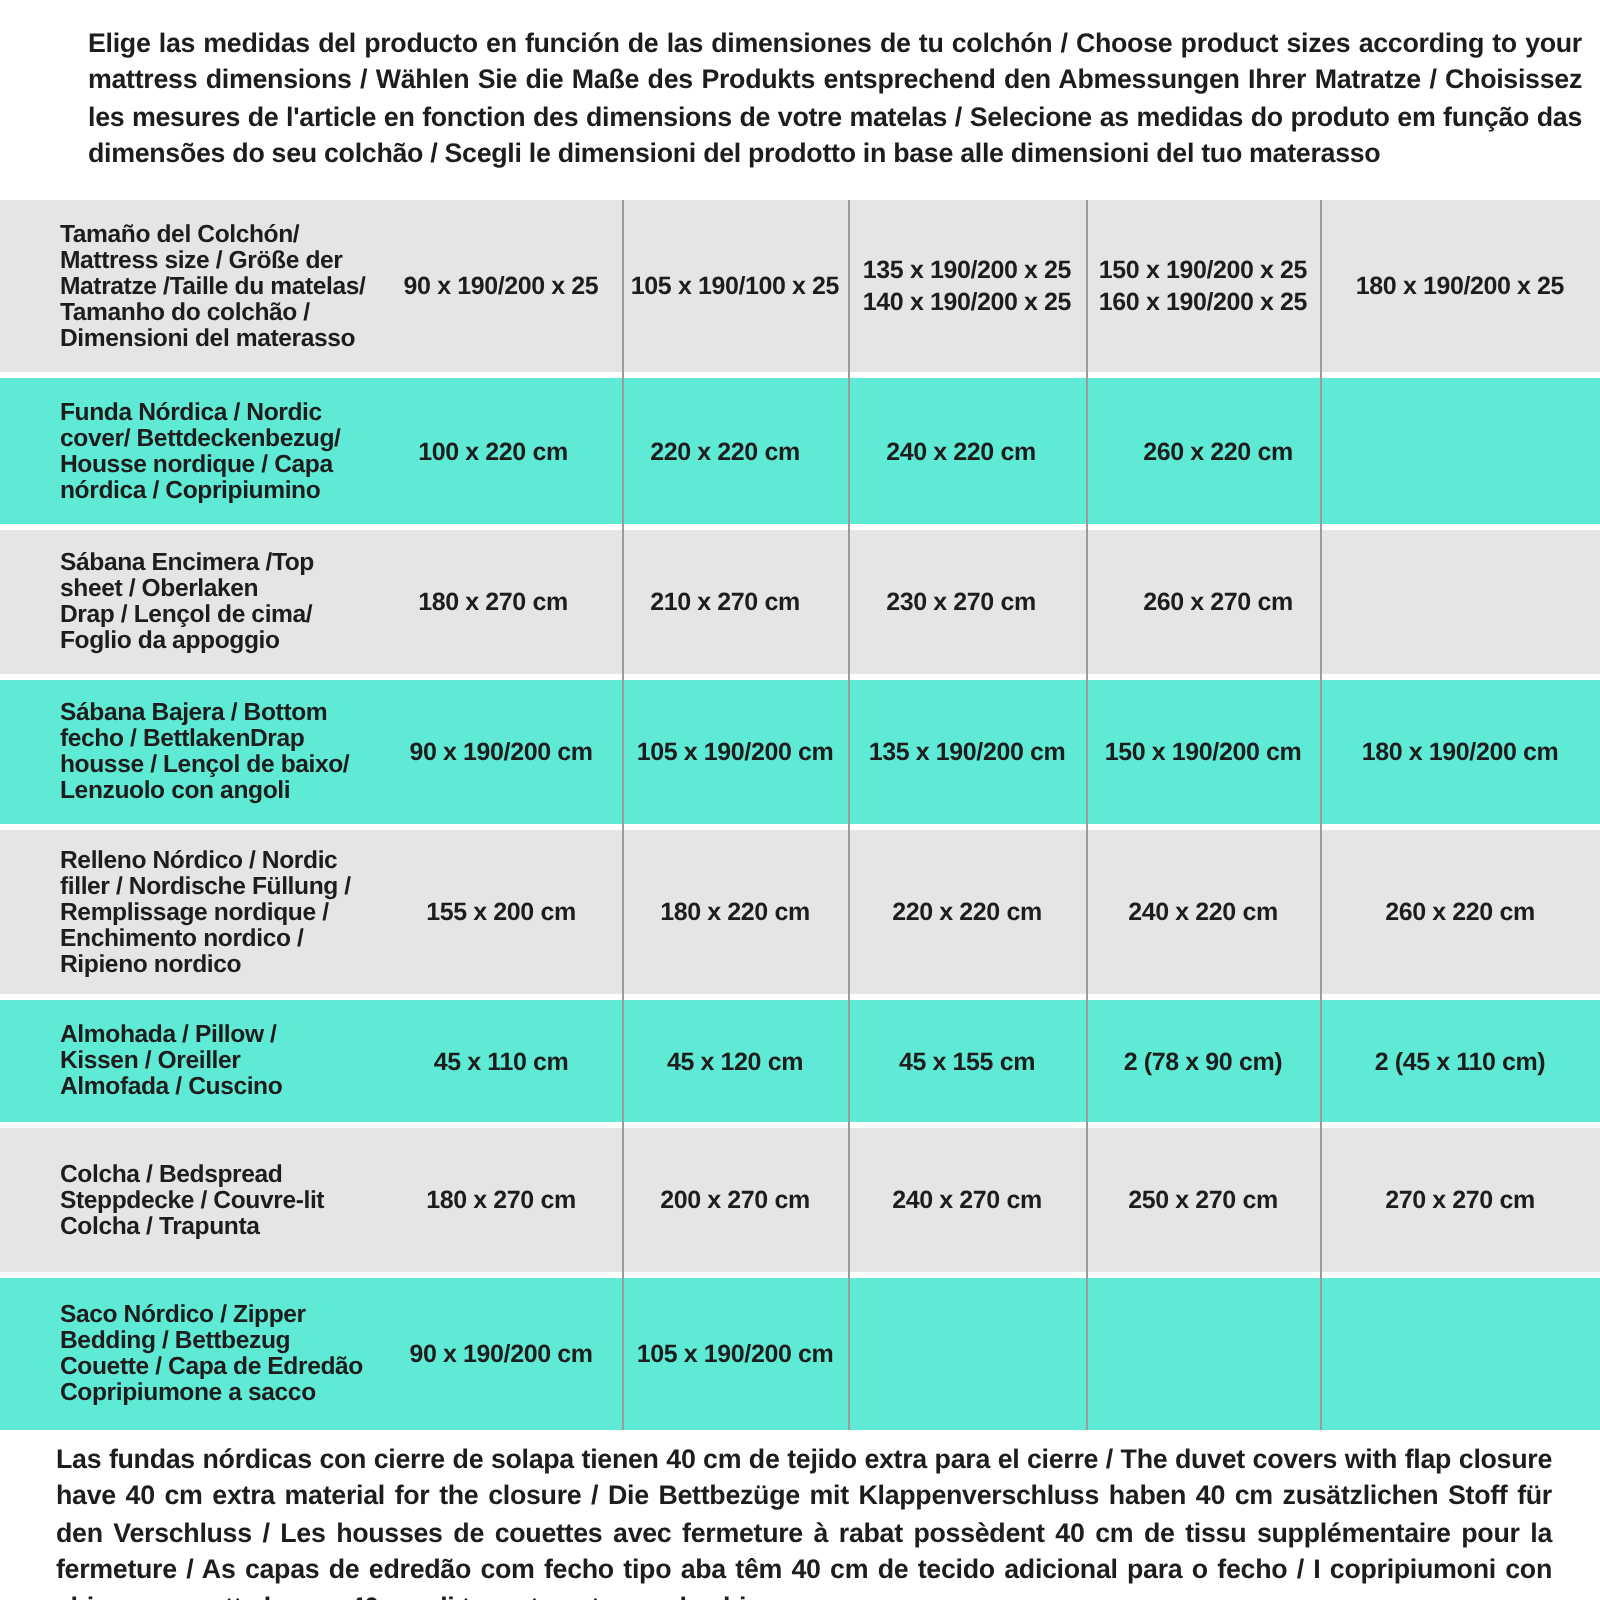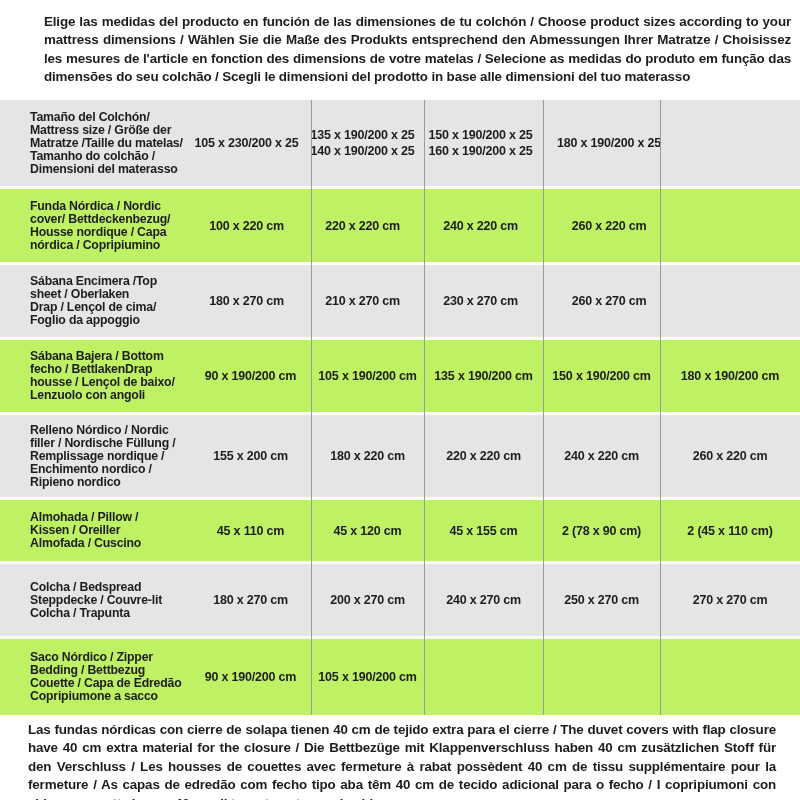--- a/index.html
+++ b/index.html
@@ -20,21 +20,21 @@
   .footnote{
     position:absolute;top:721px;left:28px;width:748px;
     font-size:13.4px;line-height:18.4px;
     text-align:justify;letter-spacing:-0.15px;
   }
 
   .table-wrap{position:absolute;top:100px;left:0;width:800px;height:793px;}
   .row{display:flex;width:800px;margin-bottom:3px;}
   .row:last-child{margin-bottom:0;}
   .row.dark{background:#e4e5e4;}
-  .row.light{background:#bef264;}
+  .row.light{background:#5eead4;}
   .h0{height:86px}.h1{height:73px}.h2{height:72px}.h3{height:72px}
   .h4{height:82px}.h5{height:61px}.h6{height:72px}.h7{height:76px}
 
   .cell{box-sizing:border-box;white-space:pre-line;letter-spacing:-0.2px;}
   .cell.label{
     width:190px;display:flex;align-items:center;
     padding-left:30px;padding-right:4px;
     font-size:12.3px;line-height:13px;
   }
   .cell.val{
@@ -54,21 +54,22 @@
   <div class="intro">Elige las medidas del producto en función de las dimensiones de tu colchón / Choose product sizes according to your mattress dimensions / Wählen Sie die Maße des Produkts entsprechend den Abmessungen Ihrer Matratze / Choisissez les mesures de l'article en fonction des dimensions de votre matelas / Selecione as medidas do produto em função das dimensões do seu colchão / Scegli le dimensioni del prodotto in base alle dimensioni del tuo materasso</div>
 
   <div class="table-wrap">
 
     <div class="row dark h0">
       <div class="cell label">Tamaño del Colchón/
 Mattress size / Größe der
 Matratze /Taille du matelas/
 Tamanho do colchão /
 Dimensioni del materasso</div>
-      <div class="cell val c2">105 x 230/200 x 25</div>
+      <div class="cell val c1">90 x 190/200 x 25</div>
+      <div class="cell val c2">105 x 190/100 x 25</div>
       <div class="cell val c3">135 x 190/200 x 25
 140 x 190/200 x 25</div>
       <div class="cell val c4">150 x 190/200 x 25
 160 x 190/200 x 25</div>
       <div class="cell val c5">180 x 190/200 x 25</div>
     </div>
 
     <div class="row light h1">
       <div class="cell label">Funda Nórdica /  Nordic
 cover/ Bettdeckenbezug/

